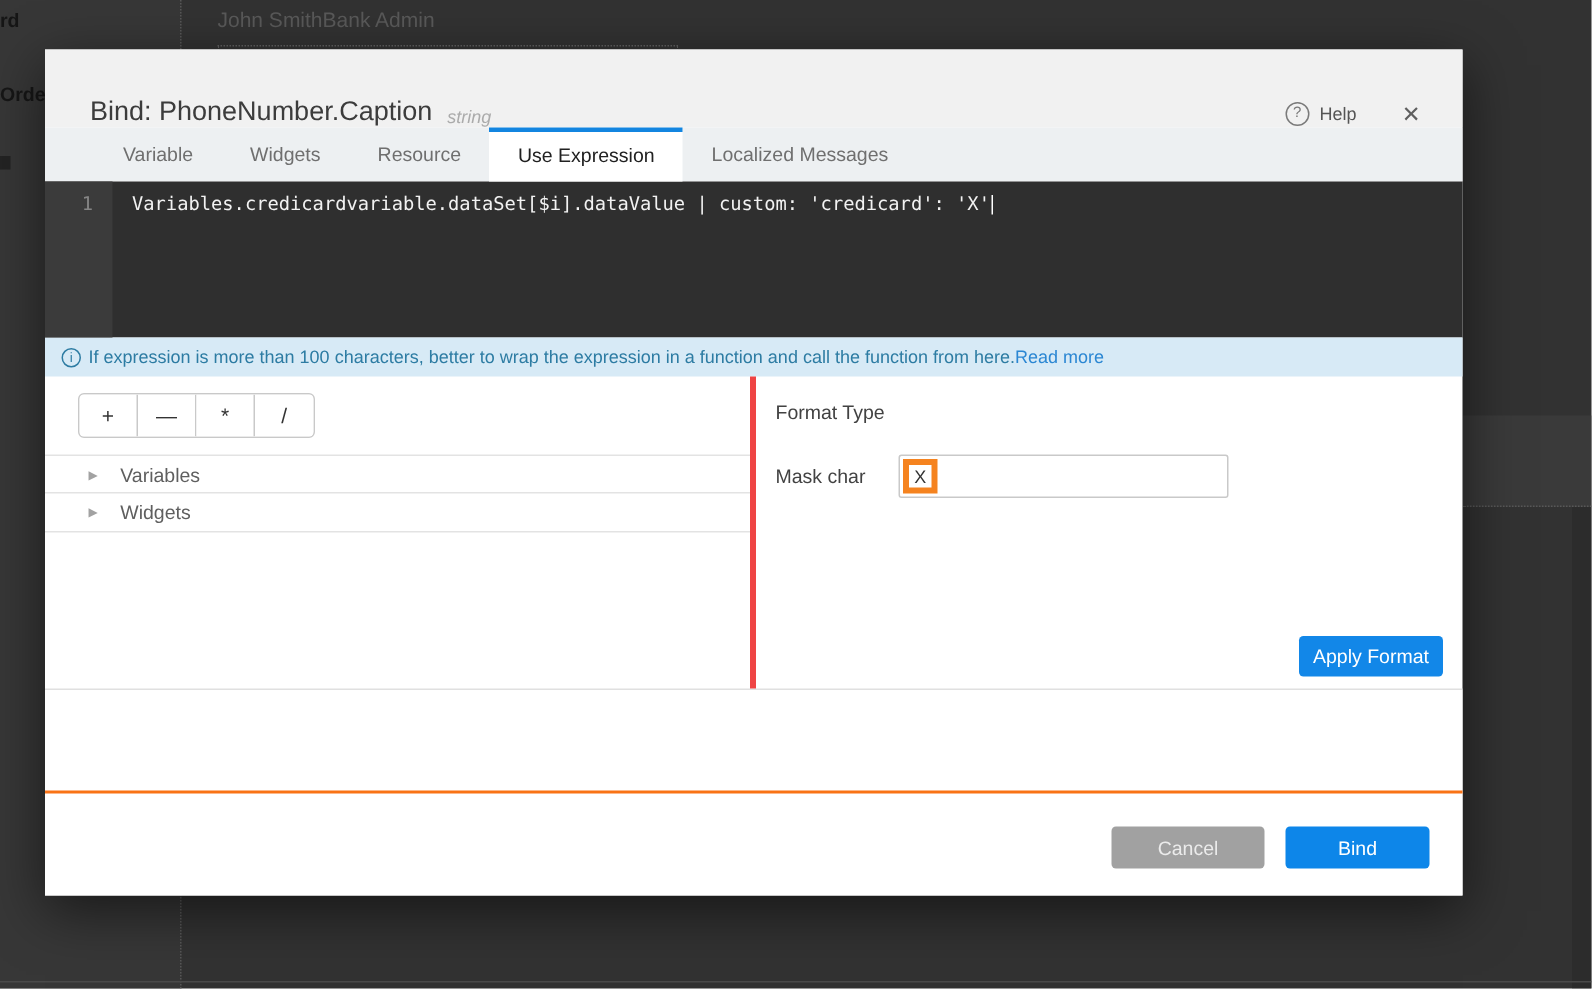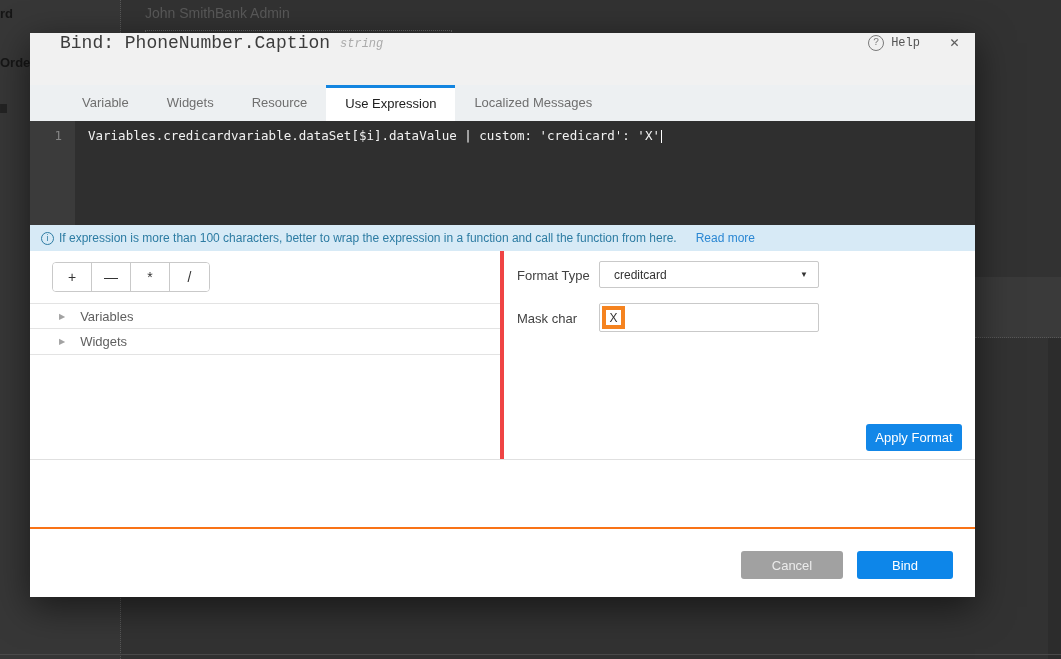--- a/index.html
+++ b/index.html
@@ -19,22 +19,22 @@
     border:1px dotted #606060; }
   .bg-band-right { position:absolute; left:975px; top:277px; width:86px; height:61px;
     background:#3a3a3a; border-bottom:1px dotted #585858; }
   .bg-strip-right { position:absolute; left:1048px; top:338px; width:13px; height:321px; background:#2c2c2c; }
   .bg-bottom-line { position:absolute; left:0; top:654px; width:1061px; height:1px; background:#4a4a4a; }
 
   
   .modal { position:absolute; left:30px; top:33px; width:945px; height:564px;
     background:#fff; box-shadow:0 10px 35px rgba(0,0,0,.55); z-index:10; }
 
-  .modal-header { height:52px; background:#f1f1f1; display:flex; align-items:flex-start;
-    padding:0 16px 0 30px;font-family:Liberation Mono, monospace; }
+  .modal-header { height:52px; background:#f1f1f1; display:flex; align-items:flex-end;
+    padding:0 28px 0 30px; }
   .modal-title { font-size:18px; color:#3c3c3c; }
   .modal-subtype { font-size:12px; font-style:italic; color:#ababab; margin-left:10px; padding-top:4px; }
   .header-right { margin-left:auto; display:flex; align-items:center; }
   .help-icon { width:16px; height:16px; border:1.5px solid #7a7a7a; border-radius:50%;
     color:#7a7a7a; font-size:10px; line-height:13px; text-align:center; display:inline-block; }
   .help-label { font-size:12px; color:#555; margin-left:7px; }
   .close-icon { font-size:15px; color:#5f5f5f; margin-left:30px; cursor:pointer; }
 
   .tab-bar { height:36px; background:#edf0f2; display:flex; padding-left:33px; }
   .tab { padding:0 19px; line-height:36px; font-size:13px; color:#6f6f6f; cursor:pointer; }
@@ -45,21 +45,21 @@
   .editor-gutter { width:45px; background:#3b3b3b; color:#858585; text-align:right;
     padding:7px 13px 0 0; }
   .editor-code { padding:7px 0 0 13px; color:#f2f2f2; white-space:pre; }
   .caret { display:inline-block; width:1px; height:13px; background:#fff;
     vertical-align:middle; margin-left:1px; }
 
   .info-bar { height:26px; background:#d7eaf6; color:#2d7ca3; font-size:12px;
     display:flex; align-items:center; padding-left:11px; }
   .info-icon { width:13px; height:13px; border:1px solid #2d7ca3; border-radius:50%;
     font-size:9px; line-height:11px; text-align:center; margin-right:5px; flex:none; }
-  .info-link { color:#2b87d3; margin-left:19px; cursor:pointer; }
+  .info-link { color:#2b87d3; margin-left:0; cursor:pointer; }
 
   .builder { position:relative; height:209px; border-bottom:1px solid #e0e0e0; }
   .builder-left { position:absolute; left:0; top:0; width:470px; height:100%; }
   .builder-right { position:absolute; left:470px; top:0; width:475px; height:100%;
     border-left:4px solid #ef4444; }
 
   .op-group { position:absolute; left:22px; top:11px; display:flex;
     border:1px solid #c9c9c9; border-radius:4px; overflow:hidden; background:#fff; }
   .op-btn { width:39px; height:28px; border:none; background:#fff; font-size:14px; color:#333;
     border-right:1px solid #c9c9c9; cursor:pointer; font-family:inherit; }
@@ -171,24 +171,20 @@
           <span class="tree-caret">▶</span>
           <span class="tree-label">Widgets</span>
         </div>
       </div>
     </div>
 
     <div class="builder-right">
       <div class="fmt-row" style="top:15px;">
         <span class="fmt-label">Format Type</span>
       </div>
-      <div class="fmt-select">
-        <span class="fmt-select-value">creditcard</span>
-        <span class="fmt-select-arrow">▼</span>
-      </div>
       <div class="fmt-row" style="top:58px;">
         <span class="fmt-label">Mask char</span>
       </div>
       <div class="mask-input">
         <span class="mask-highlight">X</span>
       </div>
       <button class="apply-btn">Apply Format</button>
     </div>
 
   </div>

